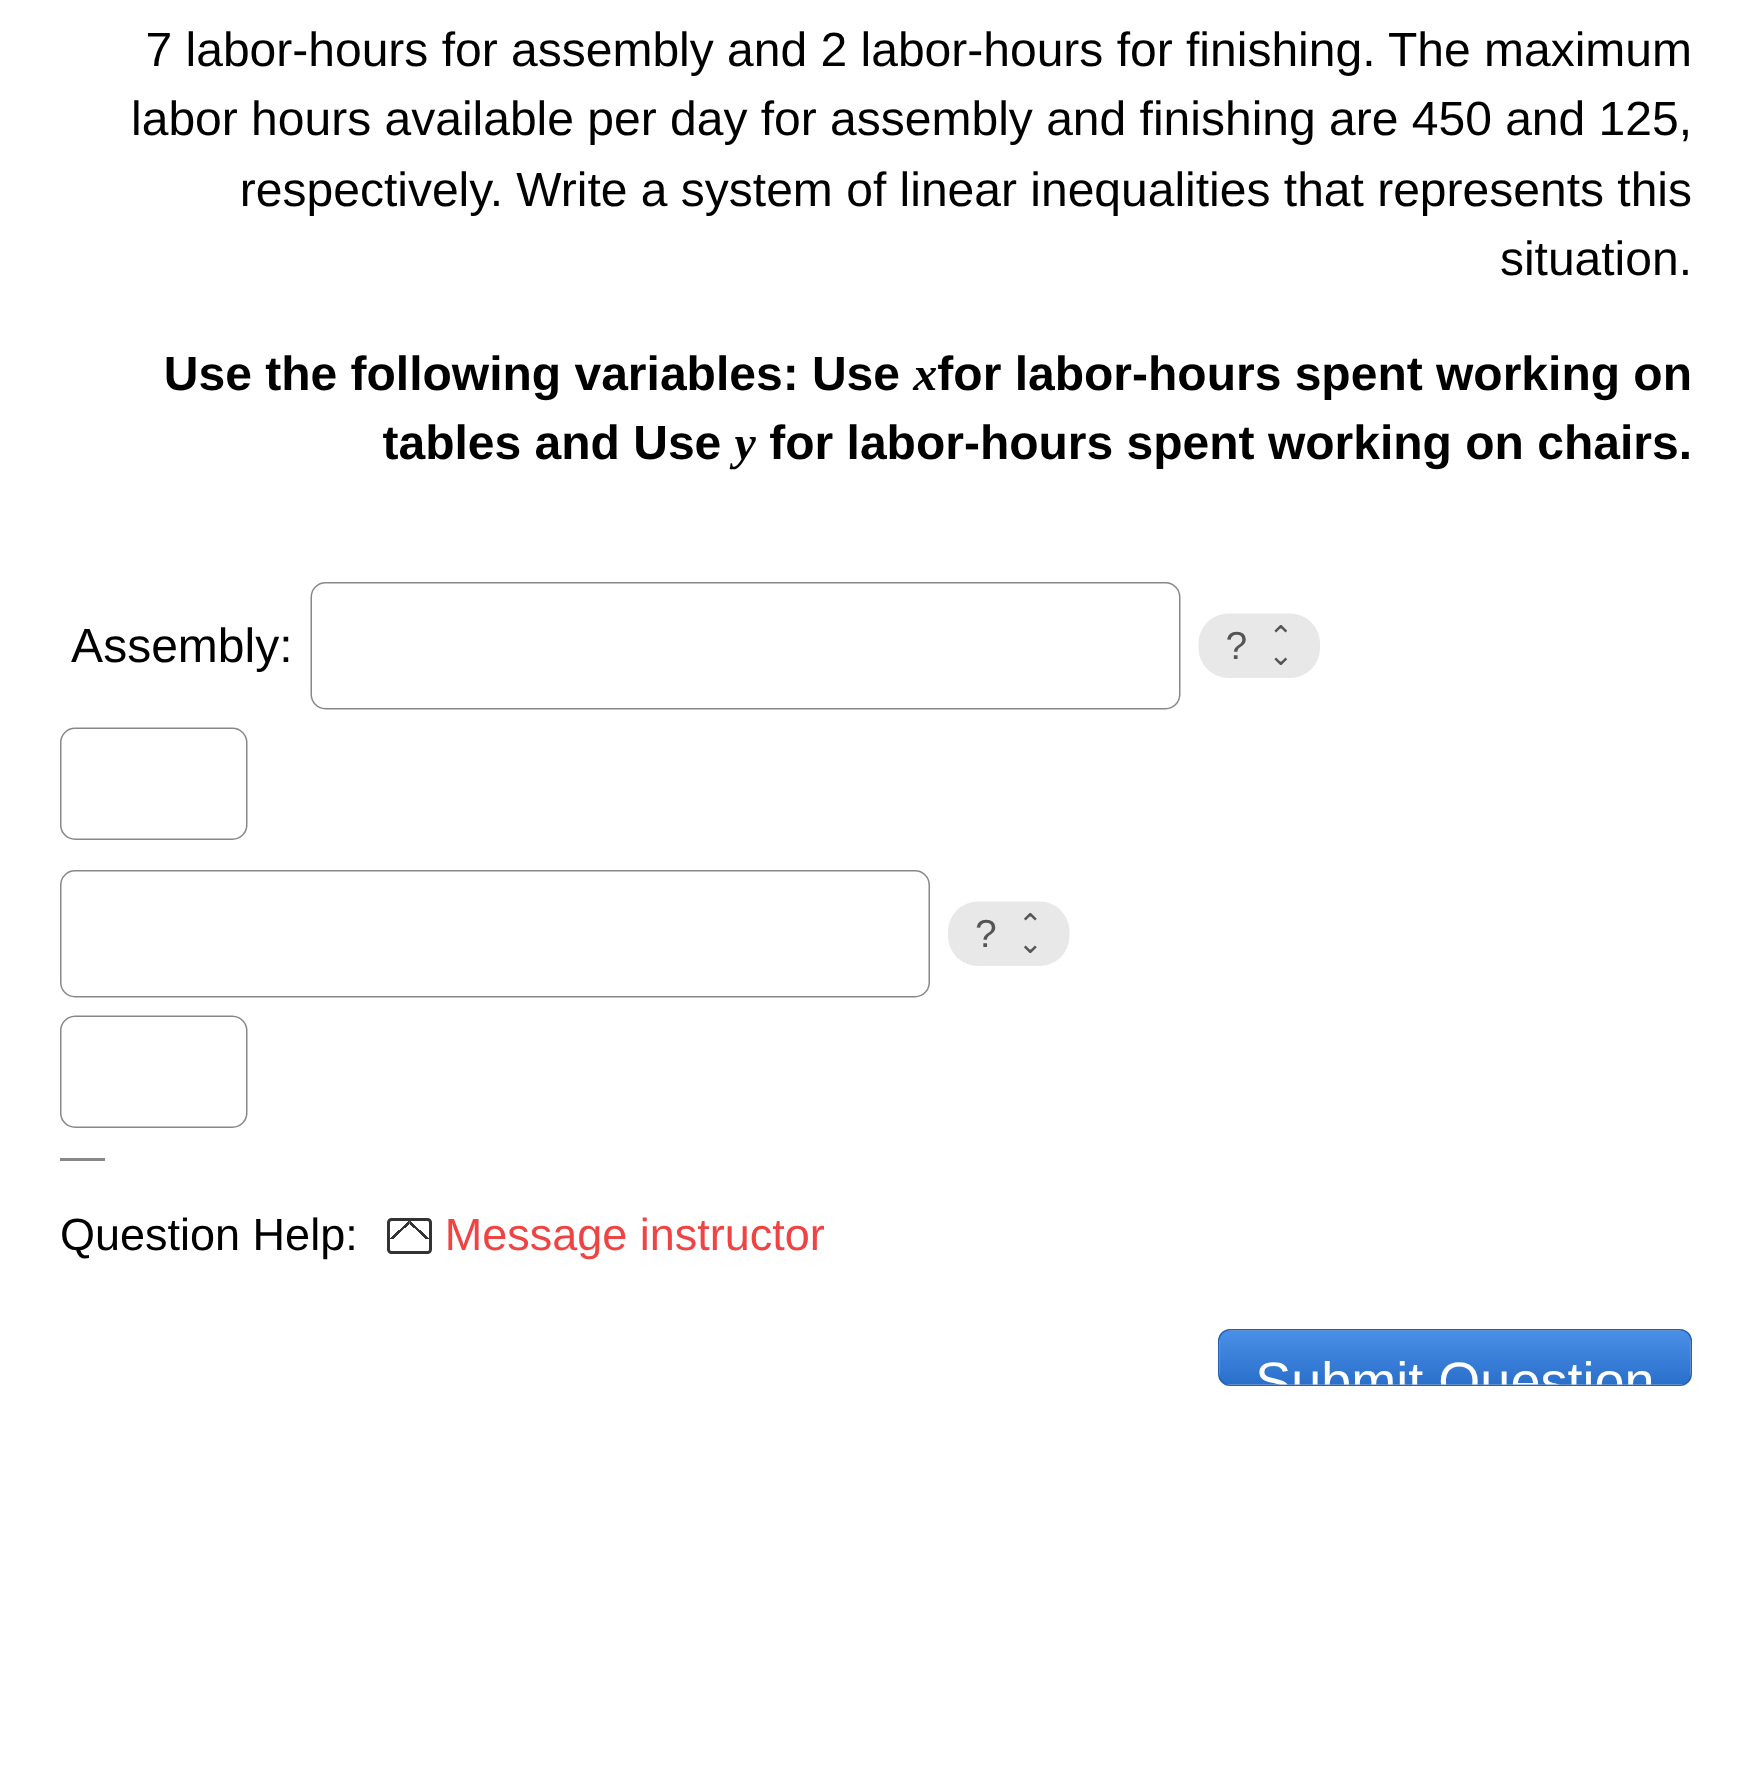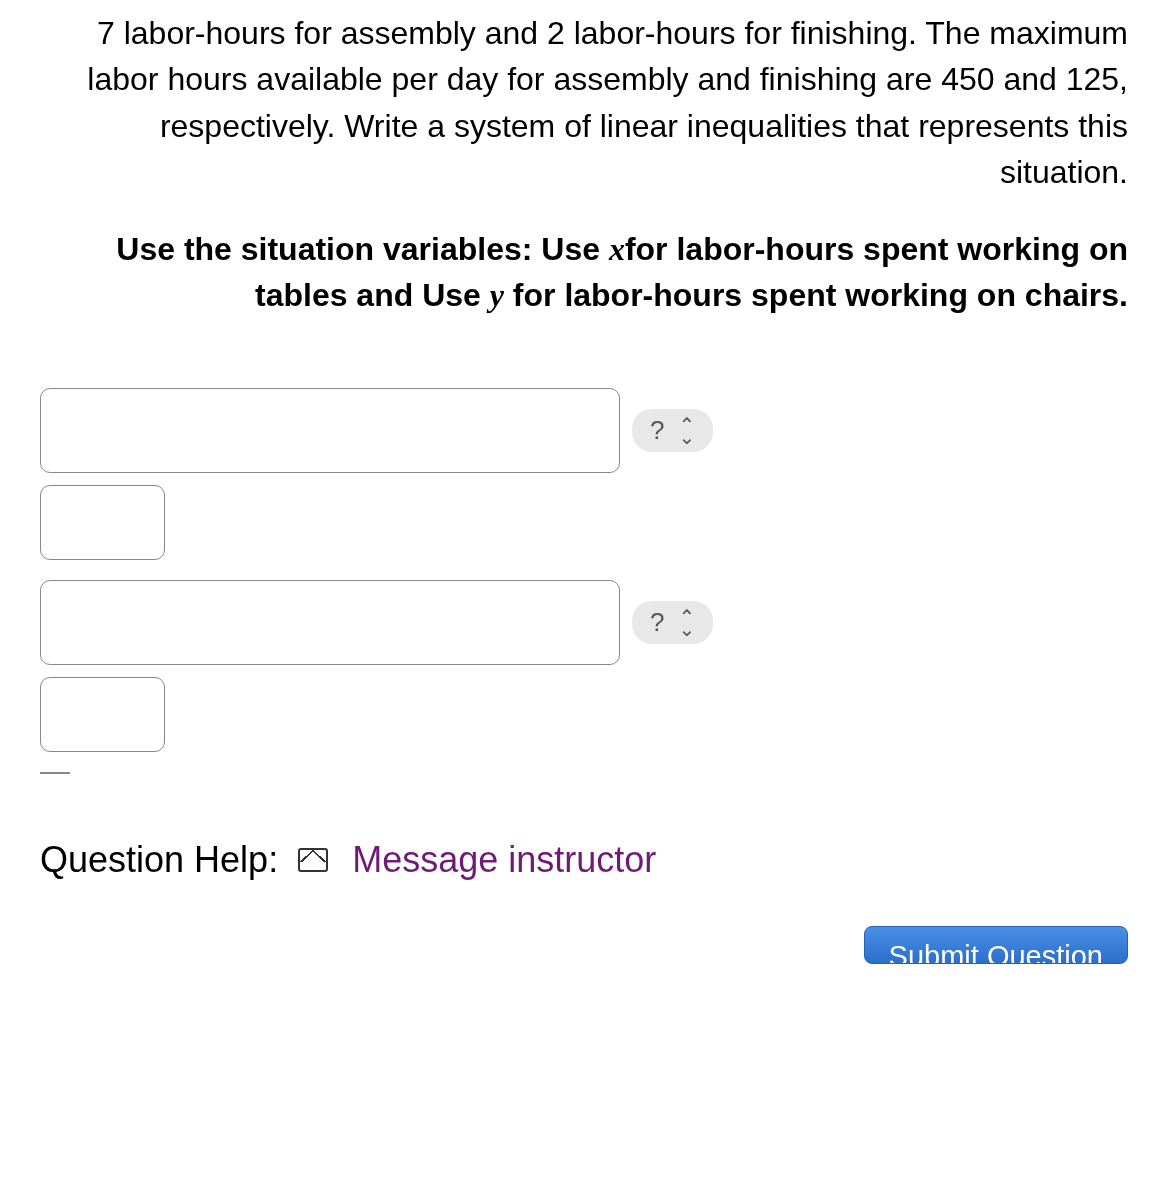--- a/index.html
+++ b/index.html
@@ -68,31 +68,31 @@
       cursor: pointer;
     }
     .chip-arrows {
       font-size: 20px;
       color: #555;
       line-height: 0.6;
       display: inline-flex;
       flex-direction: column;
     }
     .help-row {
-      margin-top: 65px;
-      font-size: 36px;
+      margin-top: 33px;
+      font-size: 30px;
       display: flex;
       align-items: center;
       gap: 20px;
     }
     .msg-link {
-      color: #701a75;
+      color: #ef4444;
       display: inline-flex;
       align-items: center;
-      gap: 24px;
+      gap: 8px;
     }
     .mail-icon {
       width: 30px;
       height: 24px;
       border: 2px solid #333;
       border-radius: 3px;
       position: relative;
       display: inline-block;
     }
     .mail-icon::after {
@@ -106,21 +106,21 @@
         linear-gradient(to bottom right, transparent 48%, #333 48%, #333 58%, transparent 58%) left / 50% 100% no-repeat,
         linear-gradient(to bottom left, transparent 48%, #333 48%, #333 58%, transparent 58%) right / 50% 100% no-repeat;
     }
     .submit-btn {
       margin-top: 45px;
       background: #3a7fd9;
       background: linear-gradient(#4a8fe8, #2a6fc9);
       color: #fff;
       border: 1px solid #2462b0;
       border-radius: 8px;
-      font-size: 29px;
+      font-size: 36px;
       padding: 12px 24px;
       font-family: inherit;
       cursor: pointer;
       overflow: hidden;
       max-height: 38px;
       line-height: 1.2;
     }
     hr.short-rule {
       width: 30px;
       border: none;
@@ -129,26 +129,27 @@
     }
   </style>
 </head>
 <body>
 
 
 
 <div class="question-text">7 labor-hours for assembly and 2 labor-hours for finishing. The maximum labor hours available per day for assembly and finishing are 450 and 125, respectively. Write a system of linear inequalities that represents this situation.</div>
 
 <div class="question-text bold">
-  <span>Use the situation variables: Use </span><span class="math-var">x</span><span>for labor-hours spent working on tables and Use </span><span class="math-var">y</span><span> for labor-hours spent working on chairs.</span>
+  <span>Use the following variables: Use </span><span class="math-var">x</span><span>for labor-hours spent working on tables and Use </span><span class="math-var">y</span><span> for labor-hours spent working on chairs.</span>
 </div>
 
 <div style="height:40px"></div>
 
 <div class="input-row">
+  <span class="input-label">Assembly:</span>
   <input type="text" class="text-input" style="">
   <span class="hint-chip">
     <span>?</span>
     <span class="chip-arrows">
       <span>⌃</span>
         <span>⌄</span>
     </span>
   </span>
 </div>
 <input type="text" class="small-input" style="">

